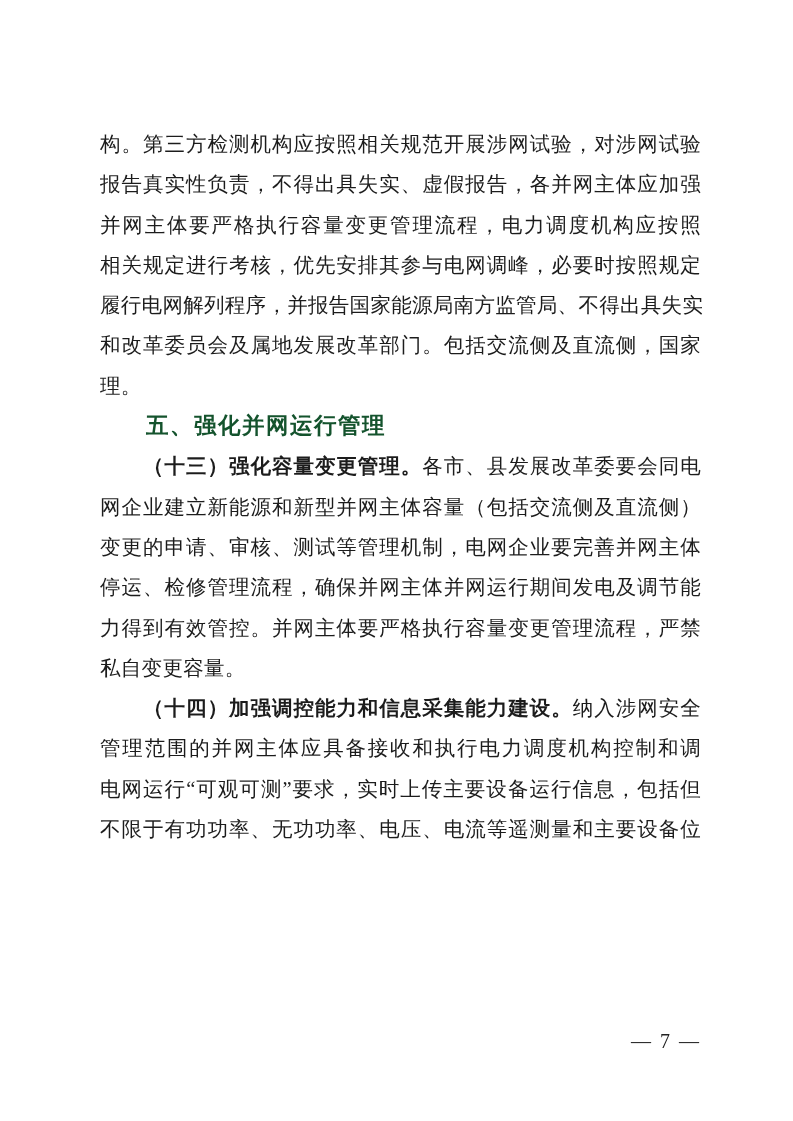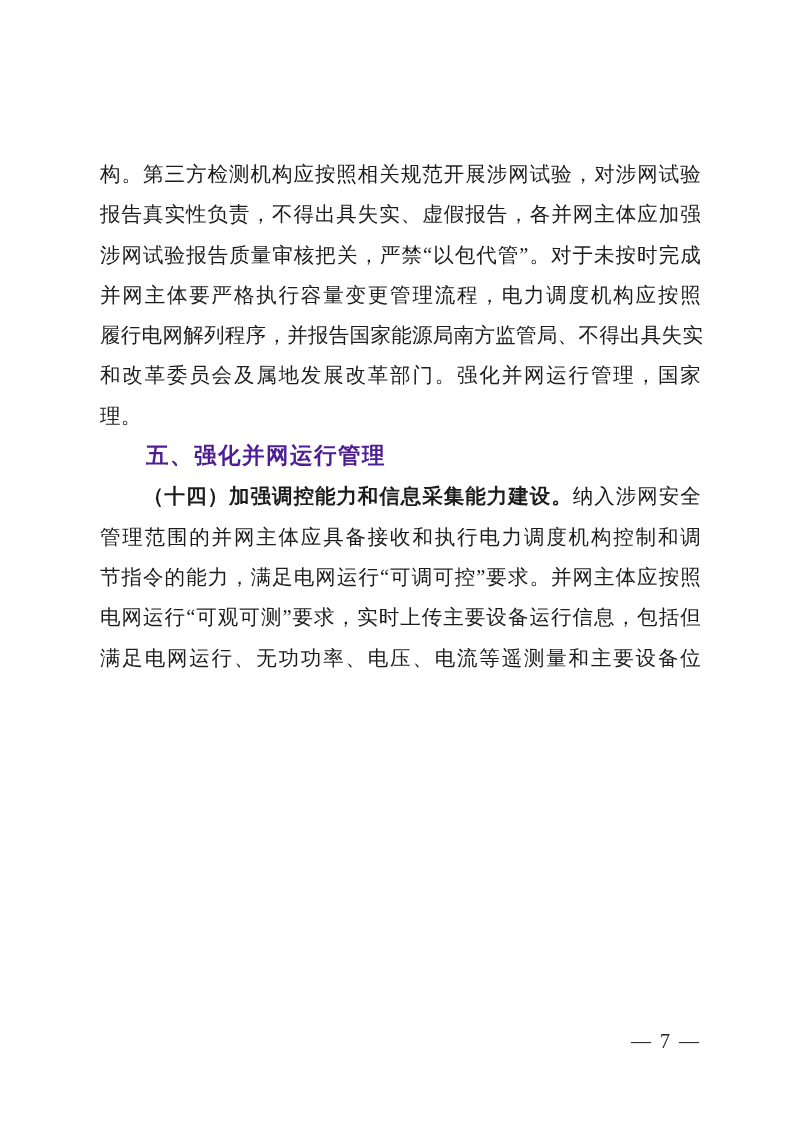--- a/index.html
+++ b/index.html
@@ -9,21 +9,21 @@
     position: relative;
     font-family: "Liberation Serif", "DejaVu Serif", serif;
     overflow: hidden;
   }
   .page {
     position: absolute; inset: 0;
     background: #ffffff;
   }
   .text-block {
     position: absolute;
-    left: 100px; top: 154px; width: 601px;
+    left: 100px; top: 124px; width: 601px;
     color: #1c1c1c;
   }
   .line {
     height: 40.3px;
     line-height: 40.3px;
     font-size: 20.5px;
     text-align: justify;
     text-align-last: justify;
     text-justify: inter-ideograph;
     white-space: nowrap;
@@ -31,21 +31,21 @@
   }
   .line.short {
     text-align: left;
     text-align-last: left;
   }
   .line.indent { text-indent: 43px; }
   .heading {
     font-family: "Liberation Sans", "DejaVu Sans", sans-serif;
     font-weight: 700;
     font-size: 22.5px;
-    color: #4c1d95;
+    color: #14532d;
     text-align: left;
     text-align-last: left;
     text-indent: 46px;
     letter-spacing: 1.5px;
   }
   .lead { font-weight: 600; }
   .page-number {
     position: absolute;
     top: 1026px; left: 618px; width: 96px;
     height: 30px; line-height: 30px;
@@ -56,29 +56,36 @@
   }
 </style>
 </head>
 <body>
 
 <div class="page">
   <div class="text-block">
     <div>
         <div class="line">构。第三方检测机构应按照相关规范开展涉网试验，对涉网试验</div>
         <div class="line">报告真实性负责，不得出具失实、虚假报告，各并网主体应加强</div>
-        <div class="line">涉网试验报告质量审核把关，严禁“以包代管”。对于未按时完成</div>
         <div class="line">并网主体要严格执行容量变更管理流程，电力调度机构应按照</div>
+        <div class="line">相关规定进行考核，优先安排其参与电网调峰，必要时按照规定</div>
         <div class="line">履行电网解列程序，并报告国家能源局南方监管局、不得出具失实</div>
-        <div class="line">和改革委员会及属地发展改革部门。强化并网运行管理，国家</div>
+        <div class="line">和改革委员会及属地发展改革部门。包括交流侧及直流侧，国家</div>
         <div class="line short">理。</div>
       </div>
     <div class="line heading">五、强化并网运行管理</div>
     <div>
+        <div class="line indent"><span class="lead">（十三）强化容量变更管理。</span><span>各市、县发展改革委要会同电</span></div>
+        <div class="line">网企业建立新能源和新型并网主体容量（包括交流侧及直流侧）</div>
+        <div class="line">变更的申请、审核、测试等管理机制，电网企业要完善并网主体</div>
+        <div class="line">停运、检修管理流程，确保并网主体并网运行期间发电及调节能</div>
+        <div class="line">力得到有效管控。并网主体要严格执行容量变更管理流程，严禁</div>
+        <div class="line short">私自变更容量。</div>
+      </div>
+    <div>
         <div class="line indent"><span class="lead">（十四）加强调控能力和信息采集能力建设。</span><span>纳入涉网安全</span></div>
         <div class="line">管理范围的并网主体应具备接收和执行电力调度机构控制和调</div>
-        <div class="line">节指令的能力，满足电网运行“可调可控”要求。并网主体应按照</div>
         <div class="line">电网运行“可观可测”要求，实时上传主要设备运行信息，包括但</div>
-        <div class="line">满足电网运行、无功功率、电压、电流等遥测量和主要设备位</div>
+        <div class="line">不限于有功功率、无功功率、电压、电流等遥测量和主要设备位</div>
       </div>
   </div>
   <div class="page-number">— 7 —</div>
 </div>
 
 </body></html>

